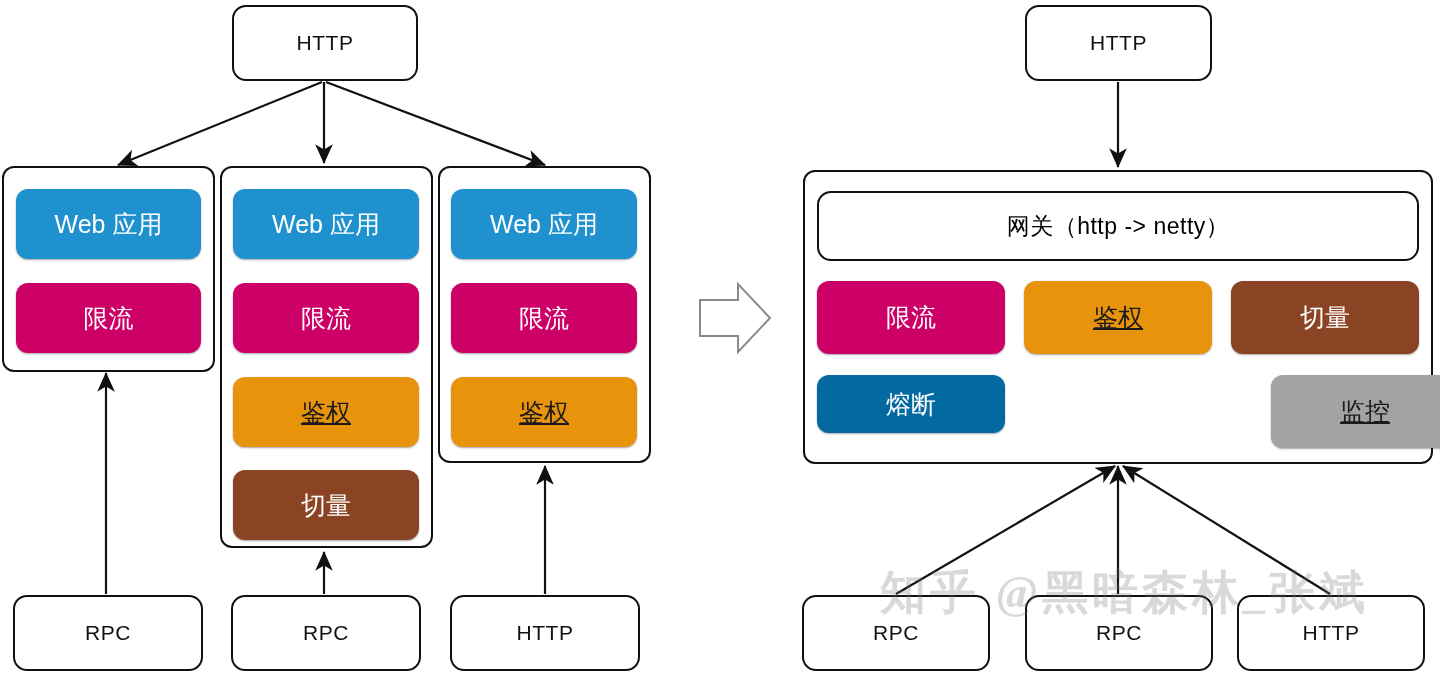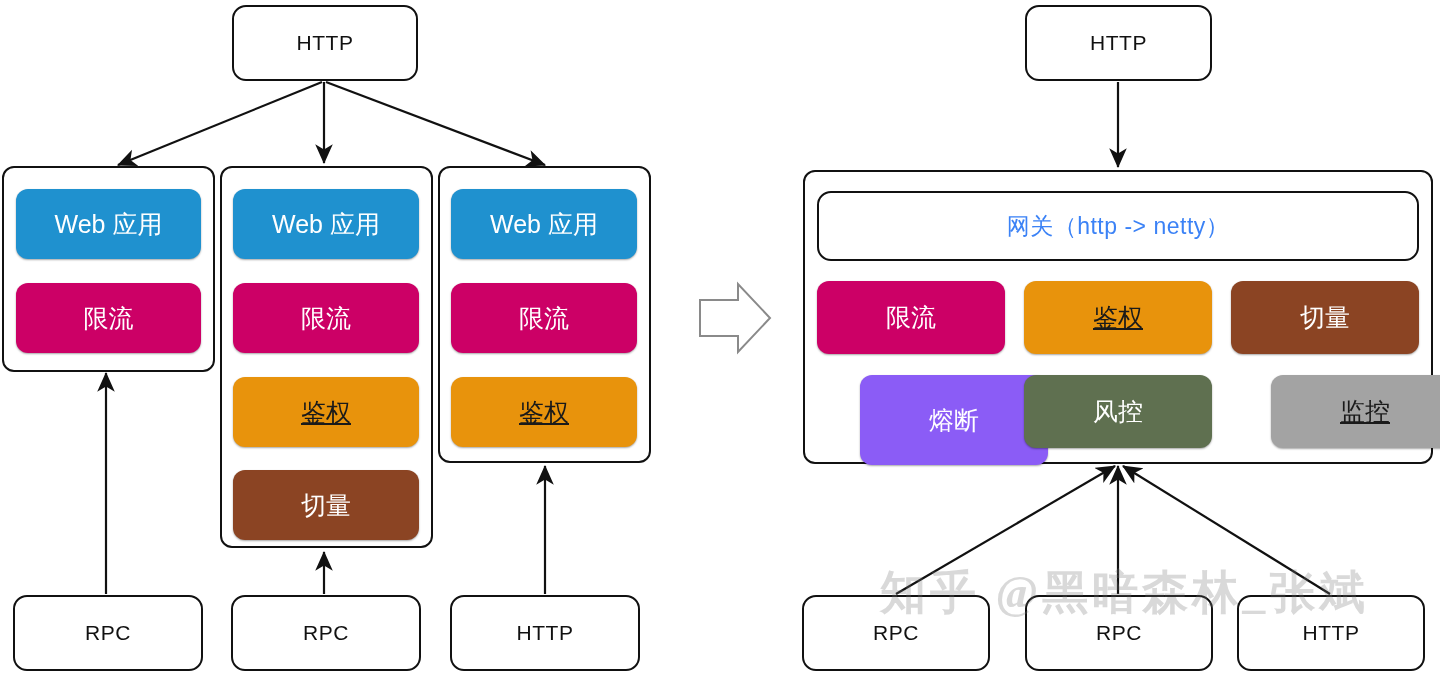--- a/index.html
+++ b/index.html
@@ -36,21 +36,21 @@
     border-radius:12px;font-size:25px;color:#ffffff;
     box-shadow:0 1px 2px rgba(0,0,0,.35);
   }
   .cap.dark-text{color:#1a1a1a;text-decoration:underline;}
 
   
   .gateway{
     position:absolute;box-sizing:border-box;
     display:flex;align-items:center;justify-content:center;
     background:#ffffff;border:2.5px solid #111111;border-radius:14px;
-    font-size:23px;color:#3b82f6;letter-spacing:.5px;
+    font-size:23px;color:#000000;letter-spacing:.5px;
   }
 
   .watermark{
     position:absolute;left:880px;top:562px;
     font-size:46px;letter-spacing:4px;font-weight:bold;
     color:rgba(120,120,120,0.28);
     white-space:nowrap;pointer-events:none;user-select:none;font-family:Liberation Serif, serif;
   }
 </style>
 </head>
@@ -108,22 +108,21 @@
   <div class="node plain" style="left:1025px;top:5px;width:187px;height:76px;">HTTP</div>
 
   <div class="container-box" style="left:803px;top:170px;width:630px;height:294px;"></div>
 
   <div class="gateway" style="left:817px;top:191px;width:602px;height:70px;">网关（http -&gt; netty）</div>
 
   <div class="cap" style="left:817px;top:281px;width:188px;height:73px;background:#cc0066;">限流</div>
   <div class="cap dark-text" style="left:1024px;top:281px;width:188px;height:73px;background:#e8930c;">鉴权</div>
   <div class="cap" style="left:1231px;top:281px;width:188px;height:73px;background:#8b4423;">切量</div>
 
-  <div class="cap" style="left:860px;top:375px;width:188px;height:90px;background:#8b5cf6;">熔断</div>
-  <div class="cap" style="left:1024px;top:375px;width:188px;height:73px;background:#5f7050;">风控</div>
+  <div class="cap" style="left:817px;top:375px;width:188px;height:58px;background:#0369a1;">熔断</div>
   <div class="cap dark-text" style="left:1231px;top:375px;width:188px;height:73px;background:#a3a3a3;margin-left:40px;">监控</div>
 
   <div class="node plain" style="left:802px;top:595px;width:188px;height:76px;">RPC</div>
   <div class="node plain" style="left:1025px;top:595px;width:188px;height:76px;">RPC</div>
   <div class="node plain" style="left:1237px;top:595px;width:188px;height:76px;">HTTP</div>
 
   <div class="watermark">知乎 @黑暗森林_张斌</div>
 
 </div>
 

